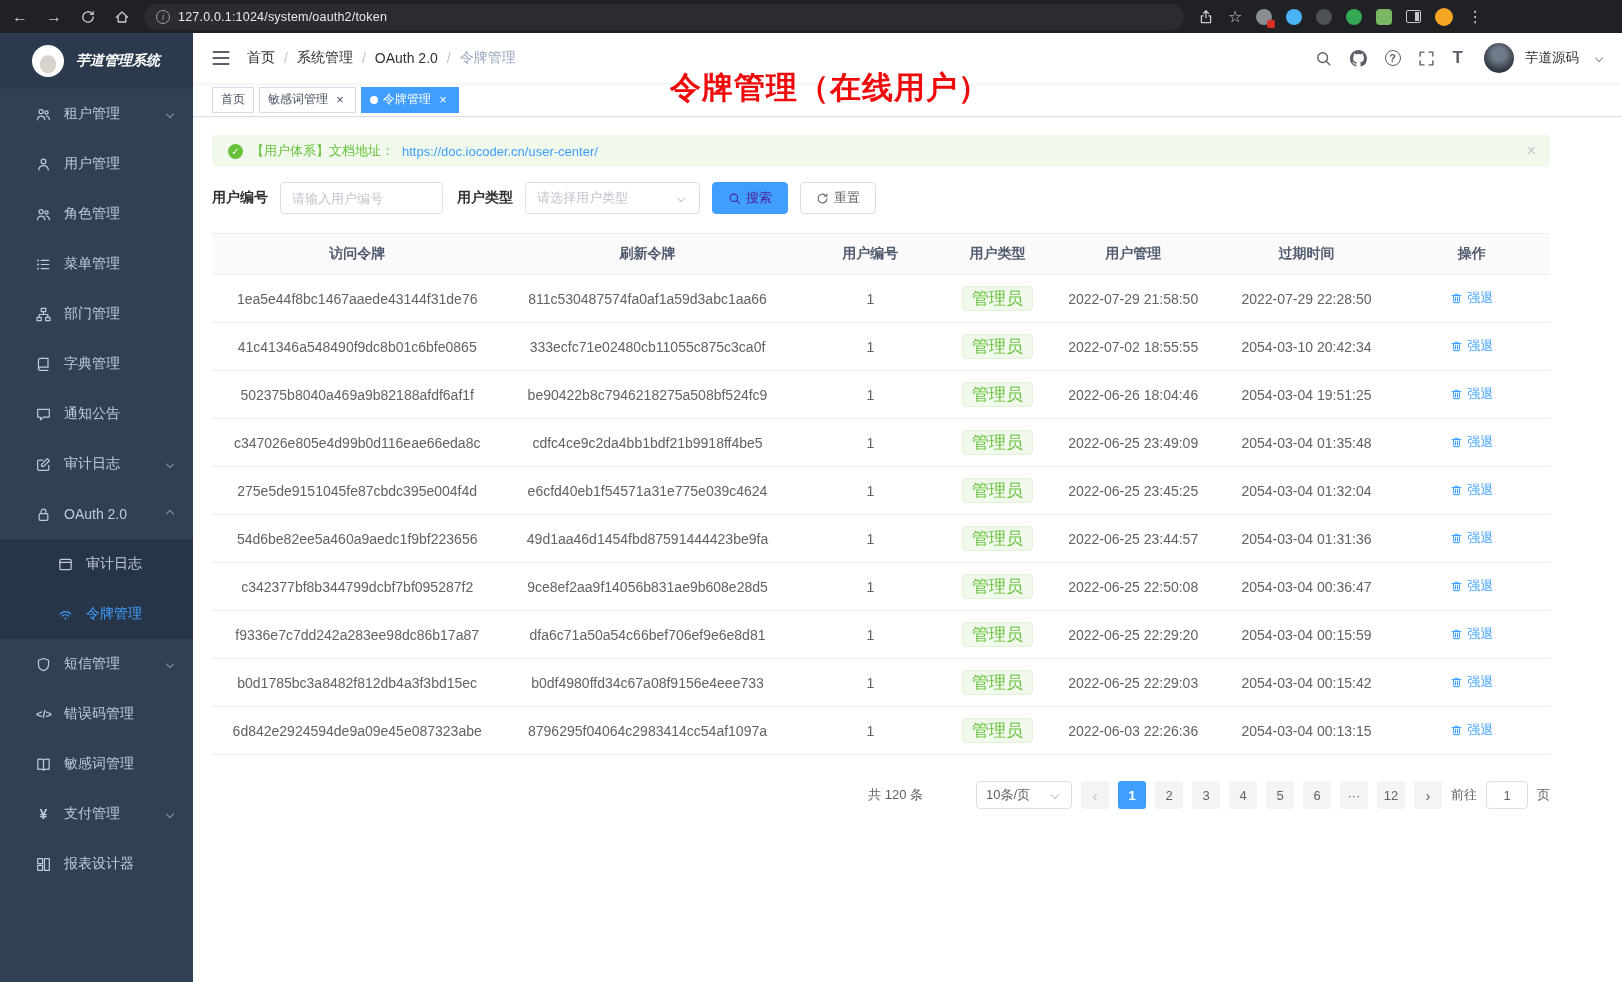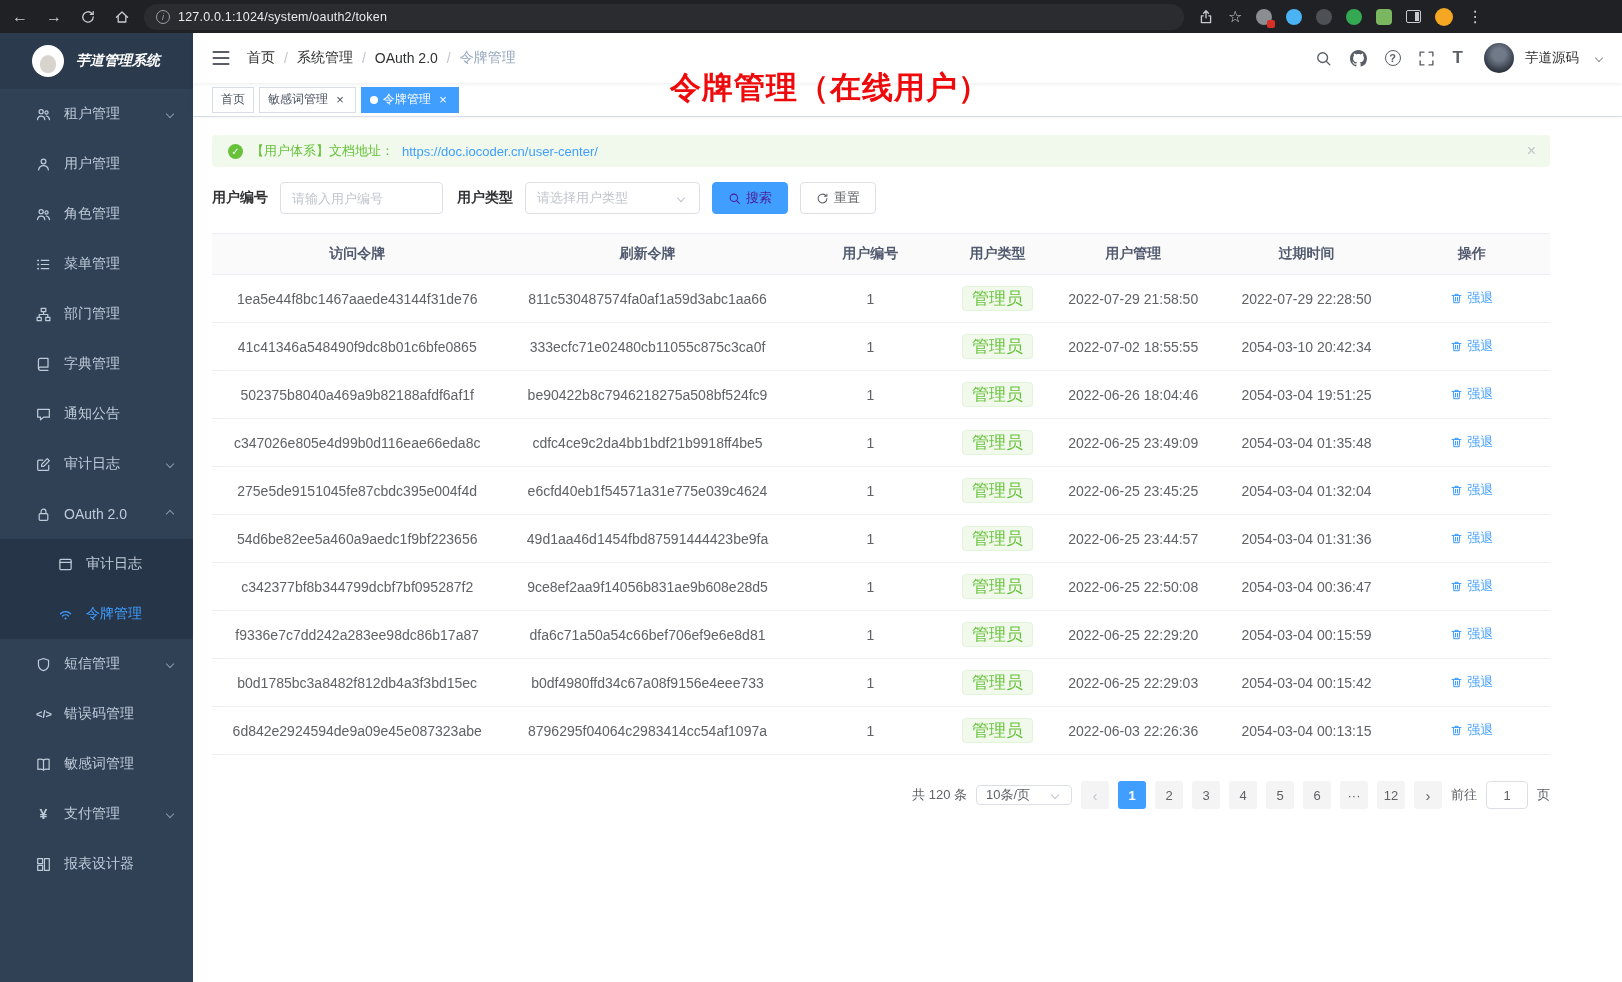--- a/index.html
+++ b/index.html
@@ -87,21 +87,21 @@
   
   table.tbl { width:100%; border-collapse:collapse; table-layout:fixed; }
   .tbl th { height:41px; font-size:14px; font-weight:700; color:#515a6e; background:#fafafa; border-top:1px solid #ebeef5; border-bottom:1px solid #ebeef5; text-align:center; }
   .tbl td { height:48px; font-size:14px; color:#606266; border-bottom:1px solid #ebeef5; text-align:center; white-space:nowrap; overflow:hidden; }
   .tag-success { display:inline-block; background:#f0f9eb; border:1px solid #e1f3d8; color:#67c23a; font-size:17px; border-radius:4px; padding:3px 9px; line-height:1; }
   .kick-link { color:#409eff; font-size:13px; display:inline-flex; align-items:center; gap:4px; cursor:pointer; text-decoration:none; }
   .kick-link svg { width:13px; height:13px; }
 
   
   .pager { display:flex; align-items:center; justify-content:flex-end; gap:9px; margin-top:26px; font-size:13px; color:#606266; }
-  .psize { width:96px; height:20px; border:1px solid #dcdfe6; border-radius:4px; display:flex; align-items:center; justify-content:space-between; padding:0 9px; cursor:pointer; }
+  .psize { width:96px; height:28px; border:1px solid #dcdfe6; border-radius:4px; display:flex; align-items:center; justify-content:space-between; padding:0 9px; cursor:pointer;margin-left:44px; }
   .pbtn { min-width:28px; height:28px; border:none; background:#f4f4f5; border-radius:3px; color:#606266; font-size:13px; display:inline-flex; align-items:center; justify-content:center; cursor:pointer; font-family:inherit; }
   .pbtn.active { background:#409eff; color:#fff; font-weight:700; }
   .pbtn.arrow { font-size:15px; }
   .pbtn.disabled { color:#c0c4cc; cursor:default; }
   .goto-input { width:42px; height:28px; border:1px solid #dcdfe6; border-radius:4px; text-align:center; font-size:13px; color:#606266; outline:none; font-family:inherit; }
 
   
   .annotation { position:fixed; left:670px; top:67px; font-size:31px; font-weight:700; color:#ee0a0a; letter-spacing:1px; z-index:99; pointer-events:none; white-space:nowrap; }
 
   svg.stroke { fill:none; stroke:currentColor; stroke-width:1.3; stroke-linecap:round; stroke-linejoin:round; }

